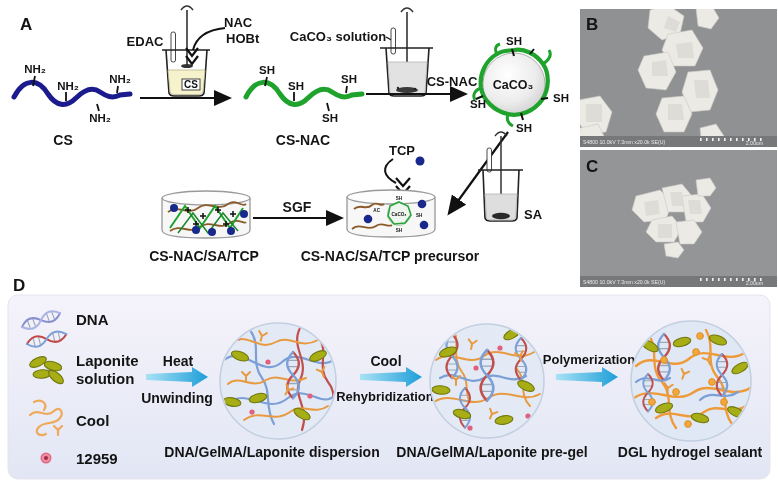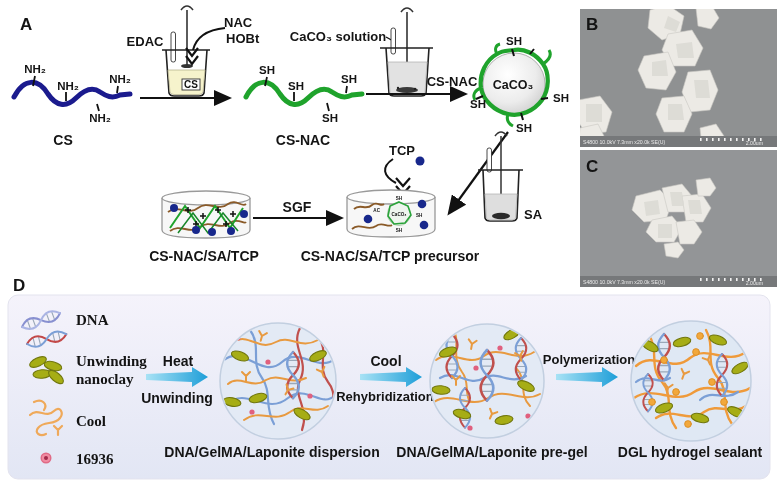--- a/index.html
+++ b/index.html
@@ -6,21 +6,21 @@
   .fig{position:relative;width:778px;height:483px;background:#ffffff;overflow:hidden;}
   svg text{font-family:"Liberation Sans","DejaVu Sans",sans-serif;font-weight:bold;fill:#141414;}
   text.s10{font-size:10px}
   text.s11{font-size:11.5px}
   text.s12{font-size:12.5px}
   text.s13{font-size:13px}
   text.s14{font-size:14px}
   text.s17{font-size:17px}
   text.tiny{font-size:4.6px}
   text.sem{font-size:5.2px;font-weight:normal;fill:#e9e9e9}
-  .legend-label{font-family:Liberation Serif, serif;font-weight:bold;
+  .legend-label{font-family:Liberation Sans, sans-serif;font-weight:bold;
     font-size:15px;color:#141414;line-height:1.2;}
 </style>
 </head>
 <body>
 
 <div class="fig">
 <svg width="778" height="483" viewBox="0 0 778 483">
   <defs>
     <radialGradient id="gSphere" cx="40%" cy="35%" r="75%">
       <stop offset="0%" stop-color="#ffffff"></stop>
@@ -307,38 +307,38 @@
         <div xmlns="http://www.w3.org/1999/xhtml" class="legend-label">DNA</div>
       </foreignObject>
 
       <g>
         <use href="#clay" transform="translate(38,362) rotate(-25)"></use>
         <use href="#clay" transform="translate(53,366) rotate(15)"></use>
         <use href="#clay" transform="translate(42,374) rotate(-5)"></use>
         <use href="#clay" transform="translate(56,377) rotate(40)"></use>
       </g>
       <foreignObject x="76" y="352" width="92" height="42">
-        <div xmlns="http://www.w3.org/1999/xhtml" class="legend-label">Unwinding nanoclay</div>
+        <div xmlns="http://www.w3.org/1999/xhtml" class="legend-label">Laponite solution</div>
       </foreignObject>
 
       <g stroke="#efa95a" stroke-width="2.2" fill="none" stroke-linecap="round">
         <path d="M30,415 C38,407 46,419 54,411 C60,405 64,413 60,418 C54,426 44,420 38,428 C34,433 40,437 46,434"></path>
         <path d="M34,402 C42,398 48,404 44,410"></path>
         <path d="M58,430 L58,435 M58,430 L54,426 M58,430 L62,426"></path>
       </g>
       <foreignObject x="76" y="412" width="100" height="22">
         <div xmlns="http://www.w3.org/1999/xhtml" class="legend-label">Cool</div>
       </foreignObject>
 
       <g>
         <circle cx="46" cy="458" r="4.8" fill="#f08ca2" stroke="#e06a86" stroke-width="1.4"></circle>
         <circle cx="46" cy="458" r="2" fill="#a22a4a"></circle>
       </g>
       <foreignObject x="76" y="450" width="100" height="22">
-        <div xmlns="http://www.w3.org/1999/xhtml" class="legend-label">16936</div>
+        <div xmlns="http://www.w3.org/1999/xhtml" class="legend-label">12959</div>
       </foreignObject>
     </g>
 
     <g>
       <text class="s14" x="178" y="366" text-anchor="middle">Heat</text>
       <polygon points="146,374 192,372 192,367 208,377 192,387 192,382 146,380" fill="url(#gArrow)"></polygon>
       <text class="s14" x="177" y="403" text-anchor="middle">Unwinding</text>
     </g>
     <g>
       <text class="s14" x="386" y="366" text-anchor="middle">Cool</text>

